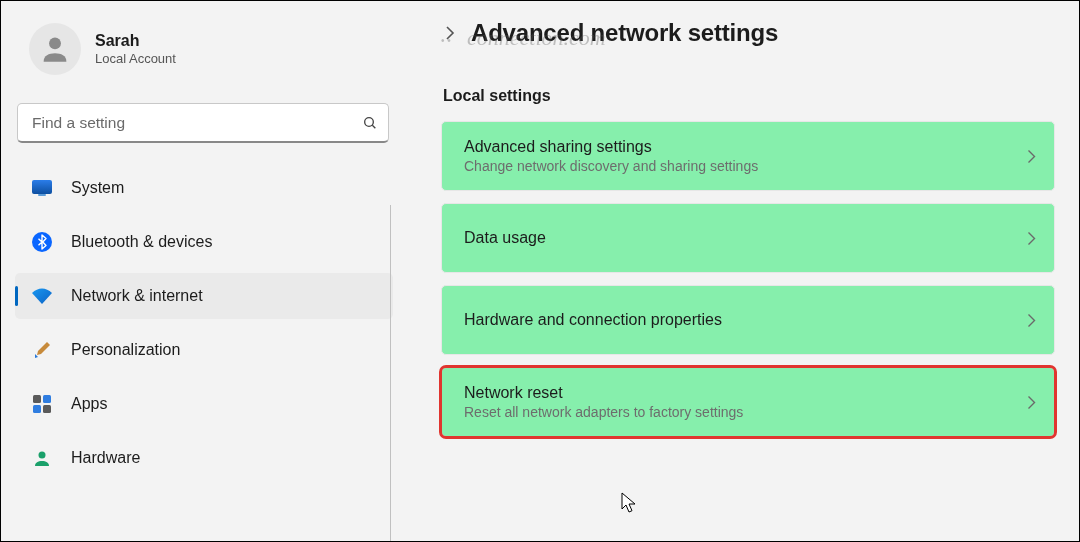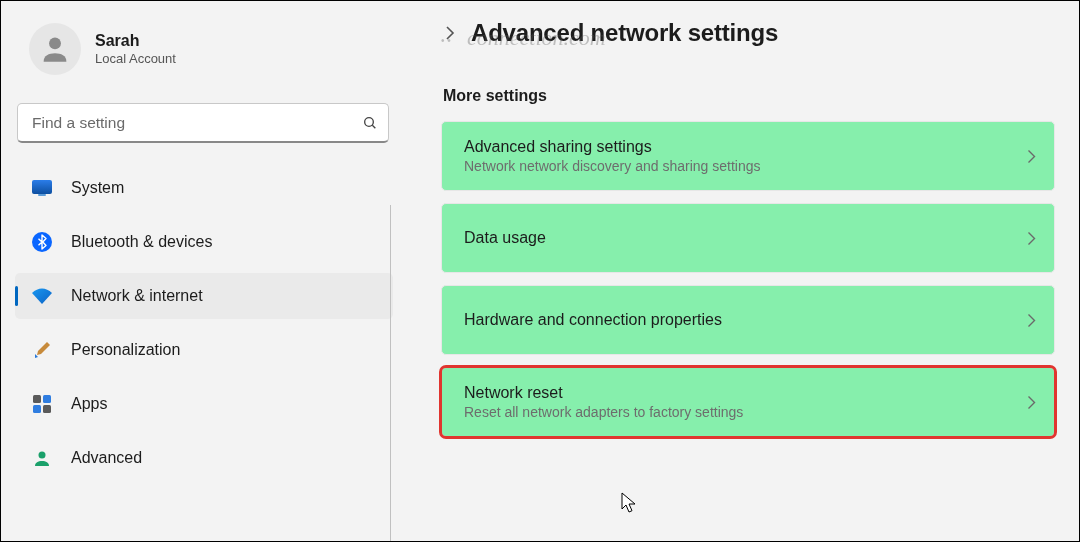--- a/index.html
+++ b/index.html
@@ -165,43 +165,43 @@
         </span>
         <span>Apps</span>
       </div>
       <div class="nav-item">
         <span class="nav-icon">
           <svg width="18" height="18" viewBox="0 0 18 18" fill="#1aa06a">
               <circle cx="9" cy="6" r="3.5"></circle>
               <path d="M2 17c0-3.2 3.1-5 7-5s7 1.8 7 5z"></path>
             </svg>
         </span>
-        <span>Advanced</span>
+        <span>Hardware</span>
       </div>
     </nav>
     <div class="scroll-divider"></div>
   </aside>
 
   <main class="main">
     <div class="breadcrumb-row">
       <span class="chevron-btn">
         <svg width="10" height="16" viewBox="0 0 10 16" fill="none" stroke="currentColor" stroke-width="1.6">
             <path d="M2 2l6 6-6 6"></path>
           </svg>
       </span>
       <h1 class="page-title">Advanced network settings</h1>
     </div>
 
-    <div class="section-hdr">More settings</div>
+    <div class="section-hdr">Local settings</div>
 
     <div class="cards">
       <div class="card tall">
         <div class="card-text">
           <div class="t">Advanced sharing settings</div>
-          <div class="s">Network network discovery and sharing settings</div>
+          <div class="s">Change network discovery and sharing settings</div>
         </div>
         <span class="chevron">
           <svg width="9" height="15" viewBox="0 0 9 15" fill="none" stroke="currentColor" stroke-width="1.4">
               <path d="M1.5 1.5l6 6-6 6"></path>
             </svg>
         </span>
       </div>
 
       <div class="card tall">
         <div class="card-text">

